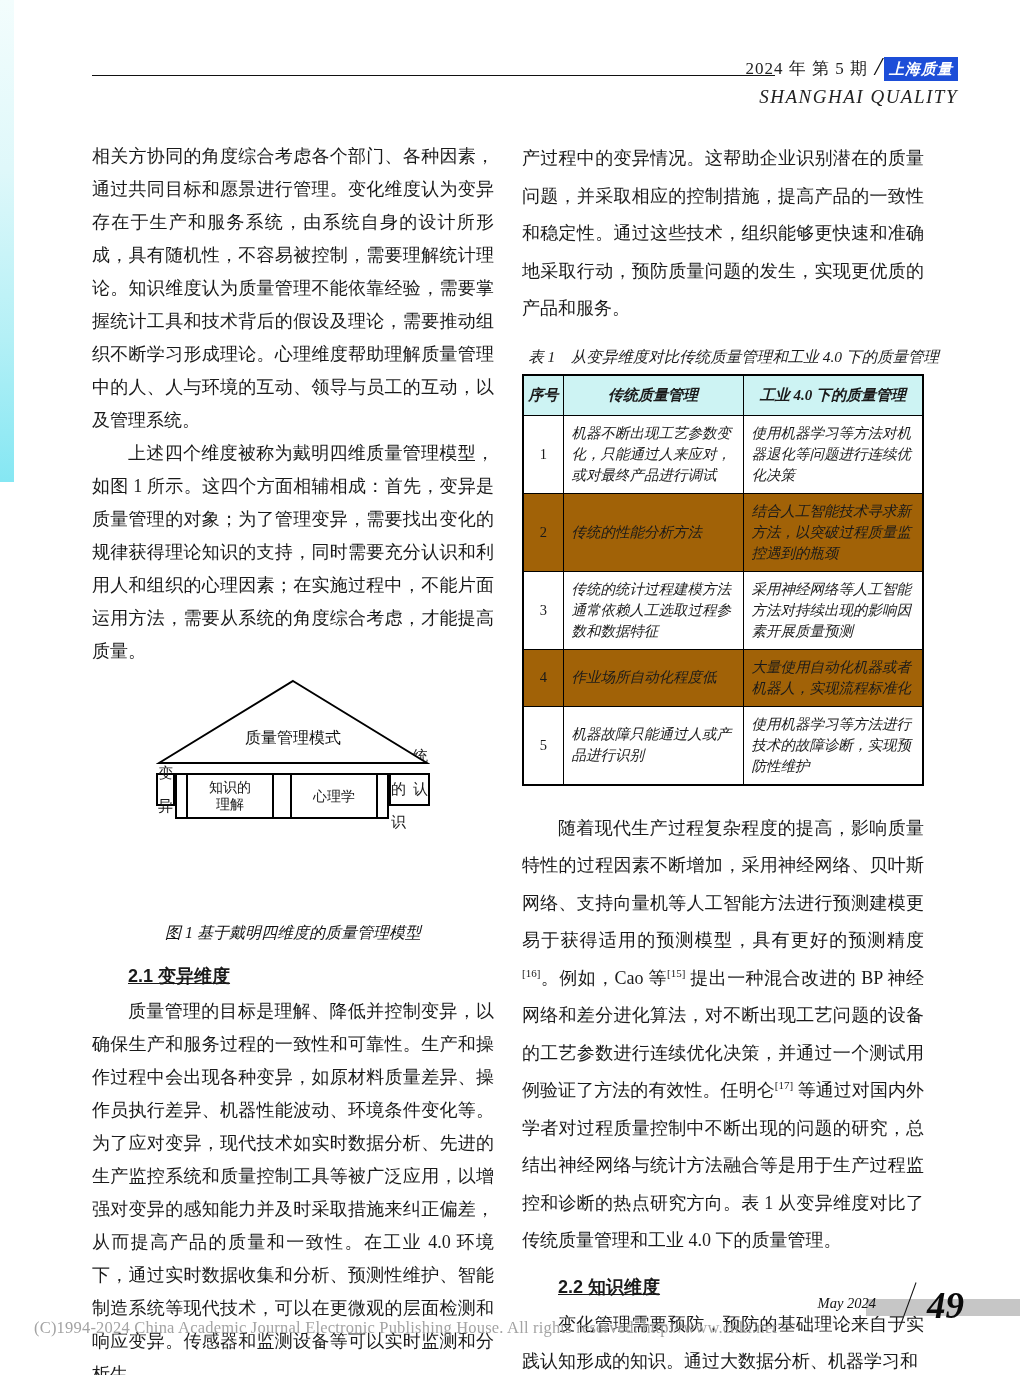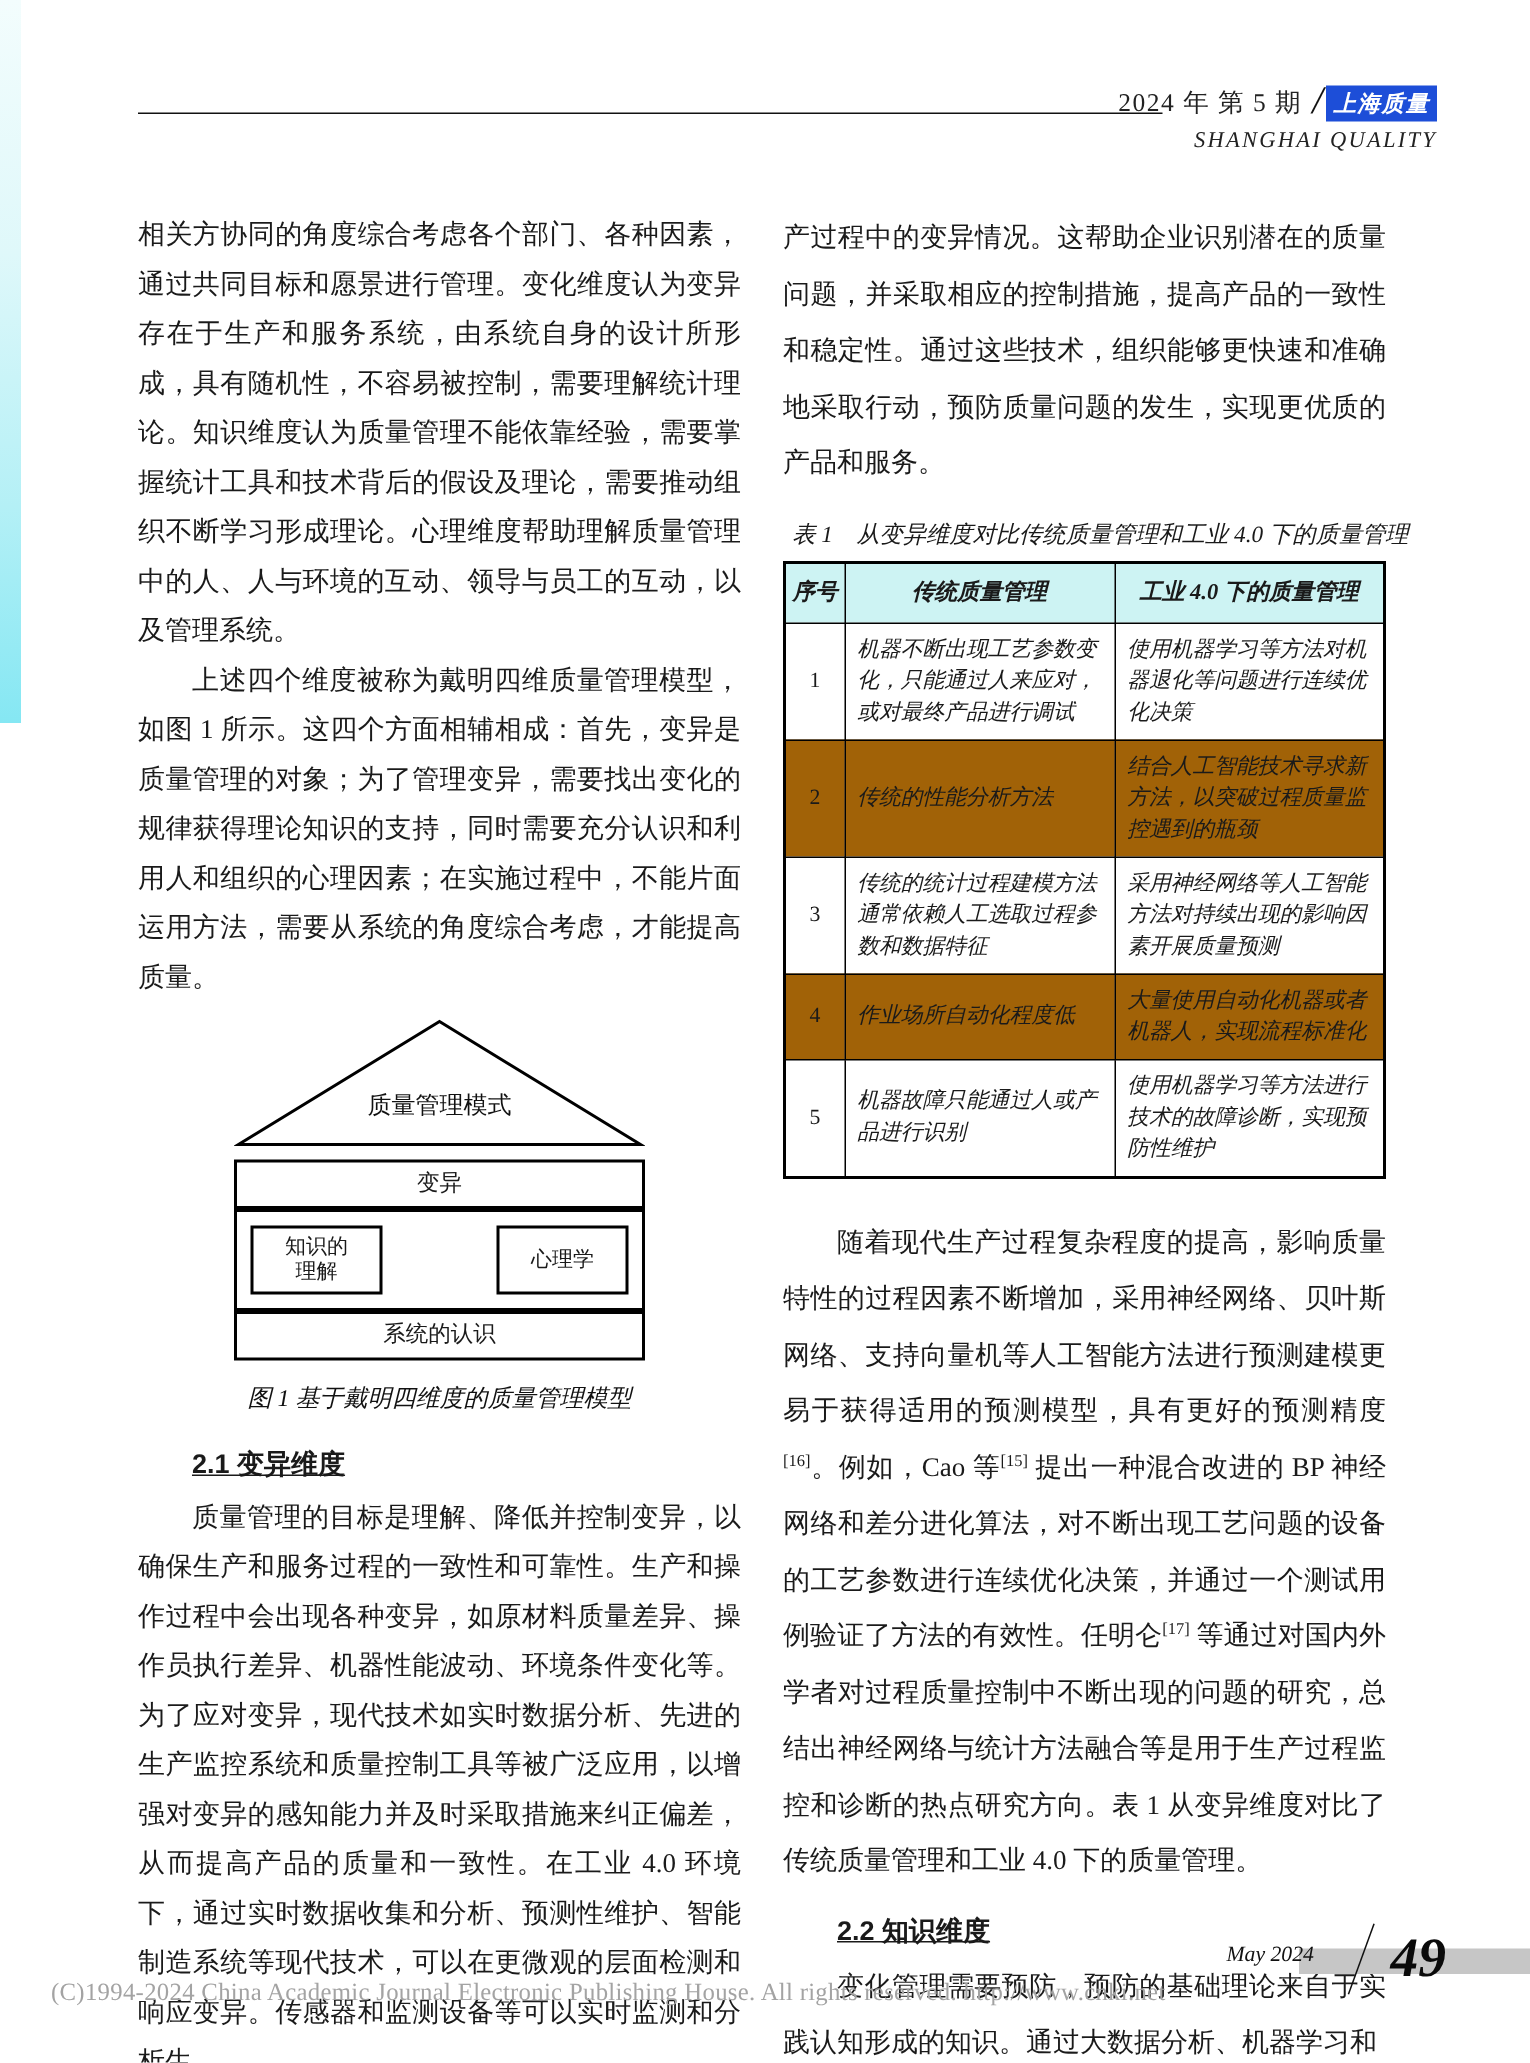--- a/index.html
+++ b/index.html
@@ -37,21 +37,21 @@
     position: absolute; top: 57px; right: 62px;
     width: 74px; height: 24px;
     background: #1d4ed8;
     color: #ffffff;
     display: flex; align-items: center; justify-content: center;
     font-size: 15px; font-weight: bold; font-style: italic;
     letter-spacing: 1px;
   }
   .logo-en {
     position: absolute; top: 86px; right: 62px;
-    font-size: 15px; font-style: italic; letter-spacing: 1.5px;
+    font-size: 19px; font-style: italic; letter-spacing: 1.5px;
     color: #222; white-space: nowrap;
     font-family: "Liberation Serif", serif;
   }
   
   .col { position: absolute; top: 140px; width: 402px; text-align: justify; }
   .col-left  { left: 92px;  font-size: 18px; line-height: 33px; }
   .col-right { left: 522px; font-size: 18px; line-height: 37.5px; }
   .indent { text-indent: 2em; }
   .sec-heading {
     font-family: "Liberation Sans", sans-serif;
@@ -72,30 +72,31 @@
   .house-side {
     width: 52px; border: 2px solid #000;
     display: flex; flex-direction: column;
     justify-content: space-around; align-items: center;
     padding: 6px 0;
   }
   .house-side .lbl {
     color: #4a82c4; font-size: 15px; font-weight: bold;
     font-family: "Liberation Sans", sans-serif;
   }
-  .house-main { flex: 1; display: flex; flex-direction: column; justify-content: space-between; }
+  .house-main { flex: 1; display: flex; flex-direction: row; justify-content: space-between; }
   .hrow-single {
     border: 2px solid #000; height: 33px;
     display: flex; align-items: center; justify-content: center;
     font-size: 15px;
   }
   .hrow-double {
-    border: 2px solid #000; height: 70px;
+    border: 2px solid #000; height: 46px;
     display: flex; align-items: center; justify-content: space-between;
     padding: 6px 9px;
+    gap: 16px;
   }
   .inner-box {
     border: 2px solid #000; height: 46px; width: 88px;
     display: flex; flex-direction: column; align-items: center; justify-content: center;
     font-size: 14px; line-height: 17px; text-align: center;
   }
   .fig-caption {
     margin-top: 9px; text-align: center;
     font-size: 16px; font-style: italic; color: #111;
     text-indent: 0;

